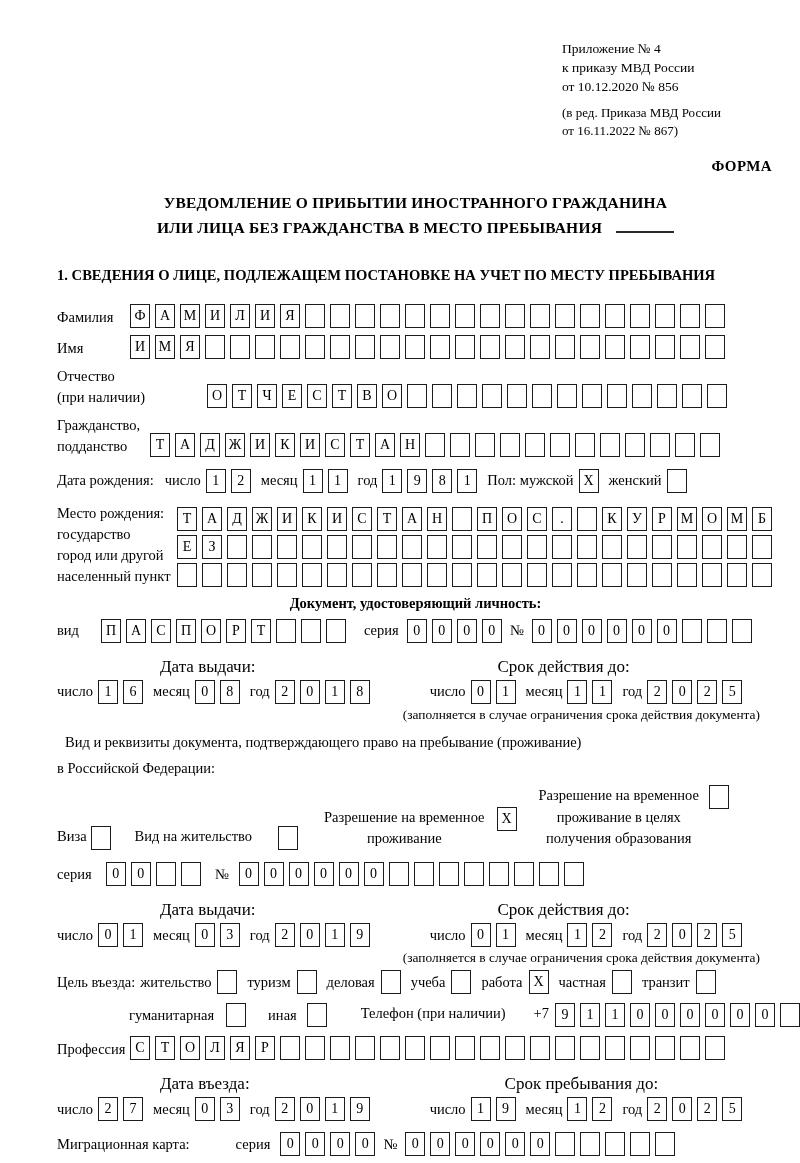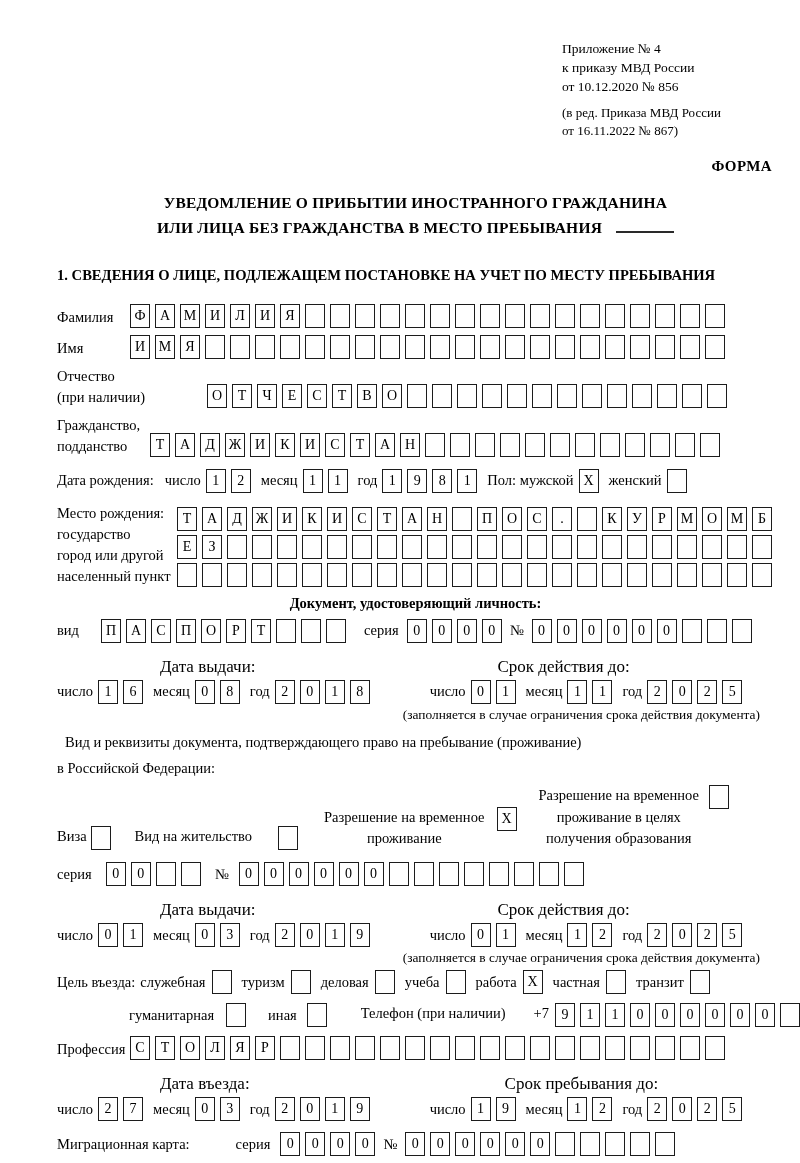--- a/index.html
+++ b/index.html
@@ -500,21 +500,21 @@
           <span class="cell">5</span>
         </span>
     </div>
   </div>
 
   <div class="note">(заполняется в случае ограничения срока действия документа)</div>
 
   <div class="frow" style="margin-top:4px;align-items:center;">
     <span class="flabel">Цель въезда:</span>
     <span class="inline">
-        <span class="lbl" style="margin-left:5px;">служебная</span>
+        <span class="lbl" style="margin-left:5px;">жительство</span>
         <span class="cellwrap">
           <span class="cell"></span>
         </span>
       </span>
     <span class="inline">
         <span class="lbl">туризм</span>
         <span class="cellwrap">
           <span class="cell"></span>
         </span>
       </span>

